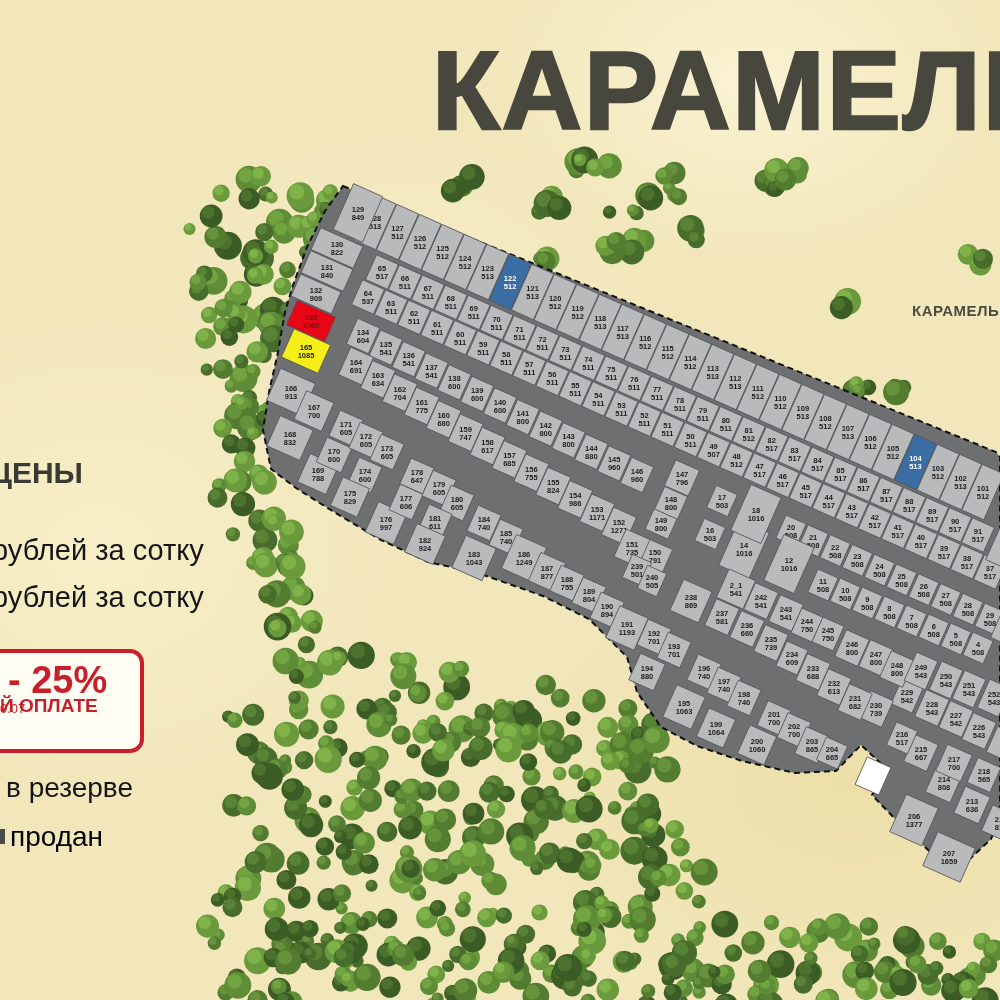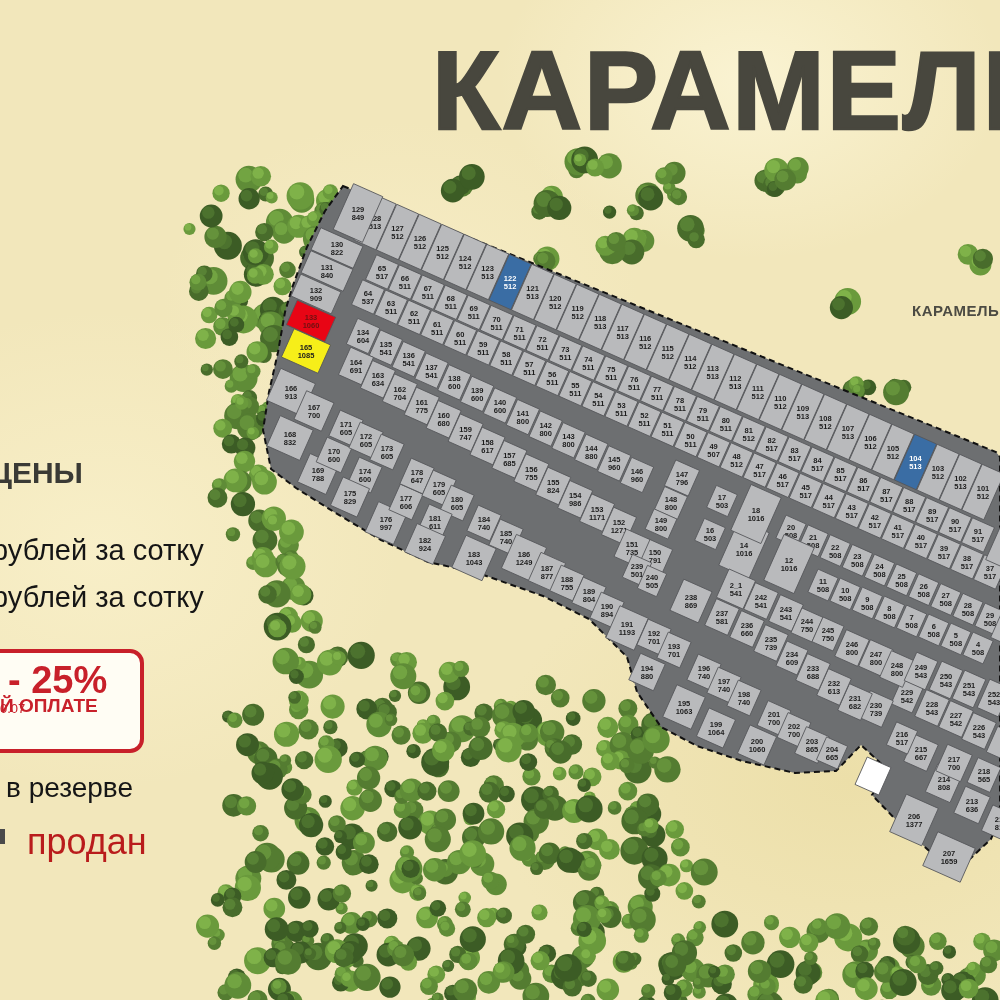--- a/index.html
+++ b/index.html
@@ -26,21 +26,21 @@
   #price1{top:534px;}
   #price2{top:581px;}
   #promo-box{
     left:-72px;top:649px;width:208px;height:96px;z-index:2;position:absolute;
     border:4px solid #c8202a;border-radius:14px;background:#fffdf4;
   }
   #promo-box .l1{position:absolute;left:76px;top:6px;font-size:38px;font-weight:bold;color:#c8202a;white-space:nowrap;}
   #promo-box .l2{position:absolute;left:68px;top:42px;font-size:19px;font-weight:bold;color:#c8202a;white-space:nowrap;}
   #promo-box .l3{position:absolute;left:68px;top:48px;font-size:13px;font-weight:normal;color:#c8202a;white-space:nowrap;}
   #reserved{left:6px;top:772px;font-size:28px;color:#161616;}
-  #sold{left:27px;top:821px;font-size:36px;color:#b91c1c;}
+  #sold{left:10px;top:821px;font-size:28px;color:#000000;}
   #legend-sliver{position:absolute;left:0;top:829px;width:5px;height:15px;background:#4a4a4a;z-index:2;}
 </style>
 </head>
 <body>
 
 <svg id="mapsvg" width="1000" height="1000" viewBox="0 0 1000 1000">
     <g>
       <circle cx="248.94699501618743" cy="179.21701400550083" r="13.356680627912283" fill="#5f8c37"></circle>
       <circle cx="245.60782485920936" cy="175.21000981712714" r="7.3461743453517565" fill="#76a844" opacity="0.85"></circle>
       <circle cx="301.7322799824178" cy="200.18914968492464" r="12.537484657019377" fill="#5f8c37"></circle>

